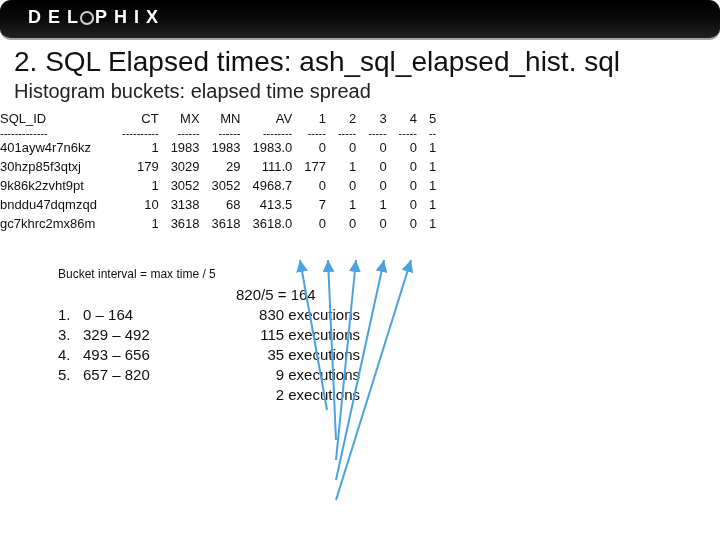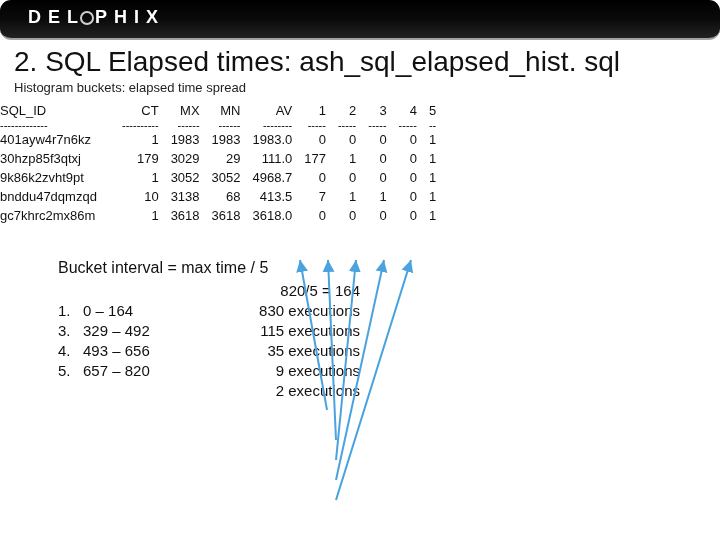--- a/index.html
+++ b/index.html
@@ -41,21 +41,21 @@
     box-sizing: border-box;
   }
   h1.title {
     margin: 6px 14px 2px 14px;
     font-size: 28px;
     font-weight: normal;
     color: #111;
   }
   h2.sub {
     margin: 2px 14px 6px 14px;
-    font-size: 13px;
+    font-size: 20px;
     font-weight: normal;
     color: #222;
   }
   .tablewrap {
     margin: 0 0;
     font-size: 13px;
     color: #111;
   }
   table {
     border-collapse: collapse;
@@ -72,21 +72,21 @@
   }
   .divider-row td {
     padding: 0 6px;
     font-size: 11px;
     color: #000;
     letter-spacing: 0;
     line-height: 10px;
   }
   .note {
     margin: 34px 0 4px 58px;
-    font-size: 16px;
+    font-size: 12px;
     color: #111;
   }
   .bottom {
     display: flex;
     margin-left: 58px;
     font-size: 15px;
     color: #111;
   }
   .bcol {
     margin-right: 38px;
@@ -214,21 +214,21 @@
 
 <div class="bottom">
   <div class="bcol nums">
     <div class="row">&nbsp;</div>
     <div class="row"><span>1.</span>&nbsp;&nbsp;&nbsp;<span>0 – 164</span></div>
     <div class="row"><span>3.</span>&nbsp;&nbsp;&nbsp;<span>329 – 492</span></div>
     <div class="row"><span>4.</span>&nbsp;&nbsp;&nbsp;<span>493 – 656</span></div>
     <div class="row"><span>5.</span>&nbsp;&nbsp;&nbsp;<span>657 – 820</span></div>
   </div>
   <div class="bcol execs">
-    <div class="row" style="text-align:right">820/5 = 164</div>
+    <div class="row" style="text-align:left">820/5 = 164</div>
     <div class="row">830 executions</div>
     <div class="row">115 executions</div>
     <div class="row">35 executions</div>
     <div class="row">9 executions</div>
     <div class="row">2 executions</div>
   </div>
 </div>
 
 <svg class="arrows" width="720" height="540">
   <defs>

